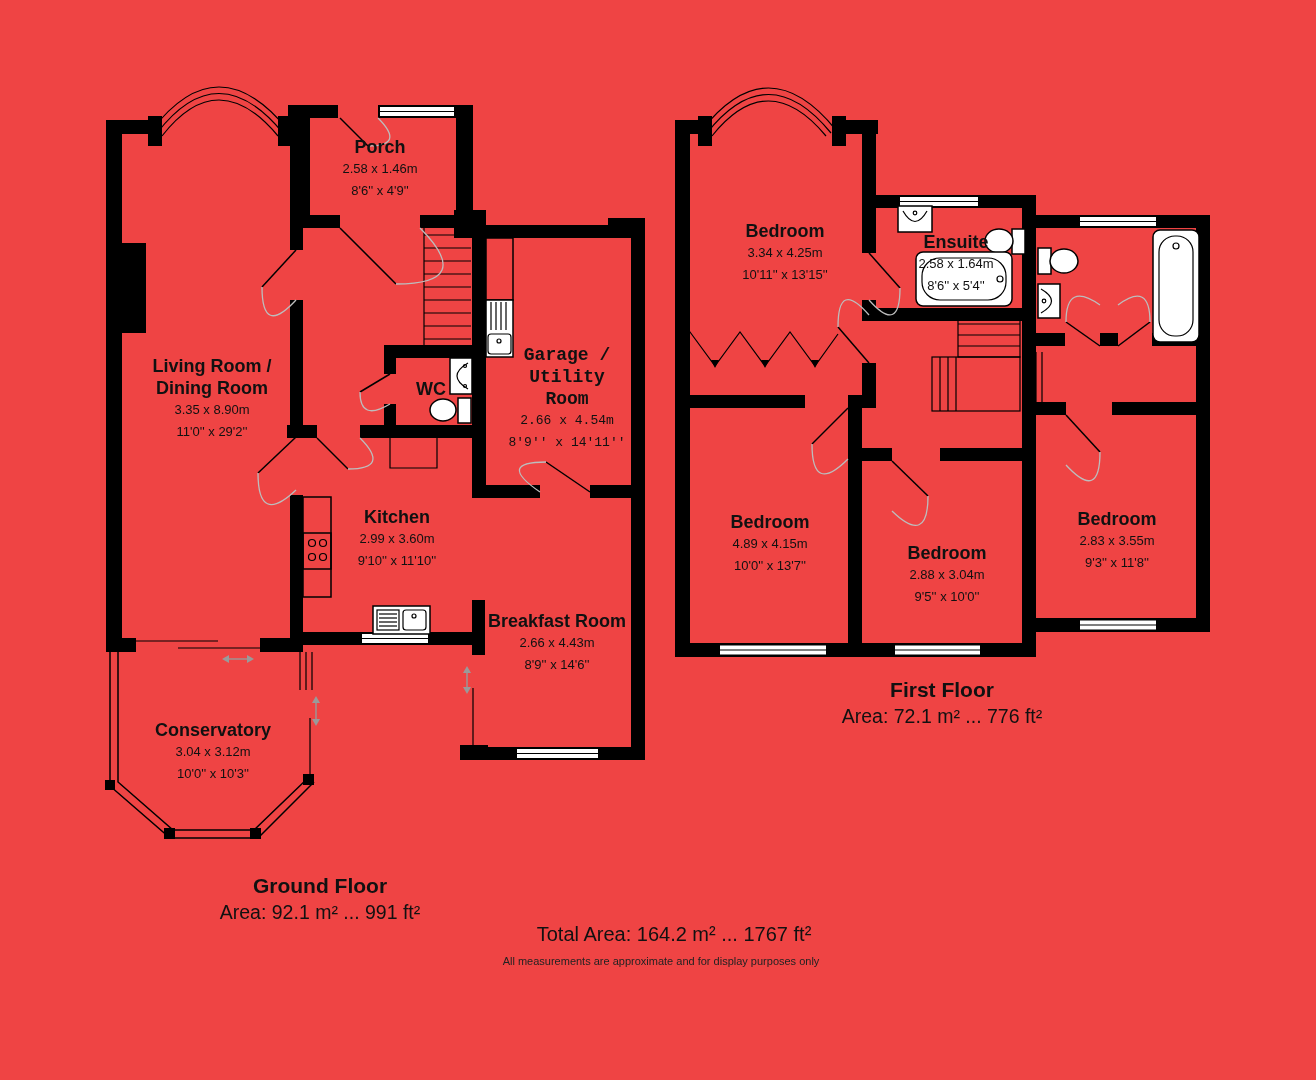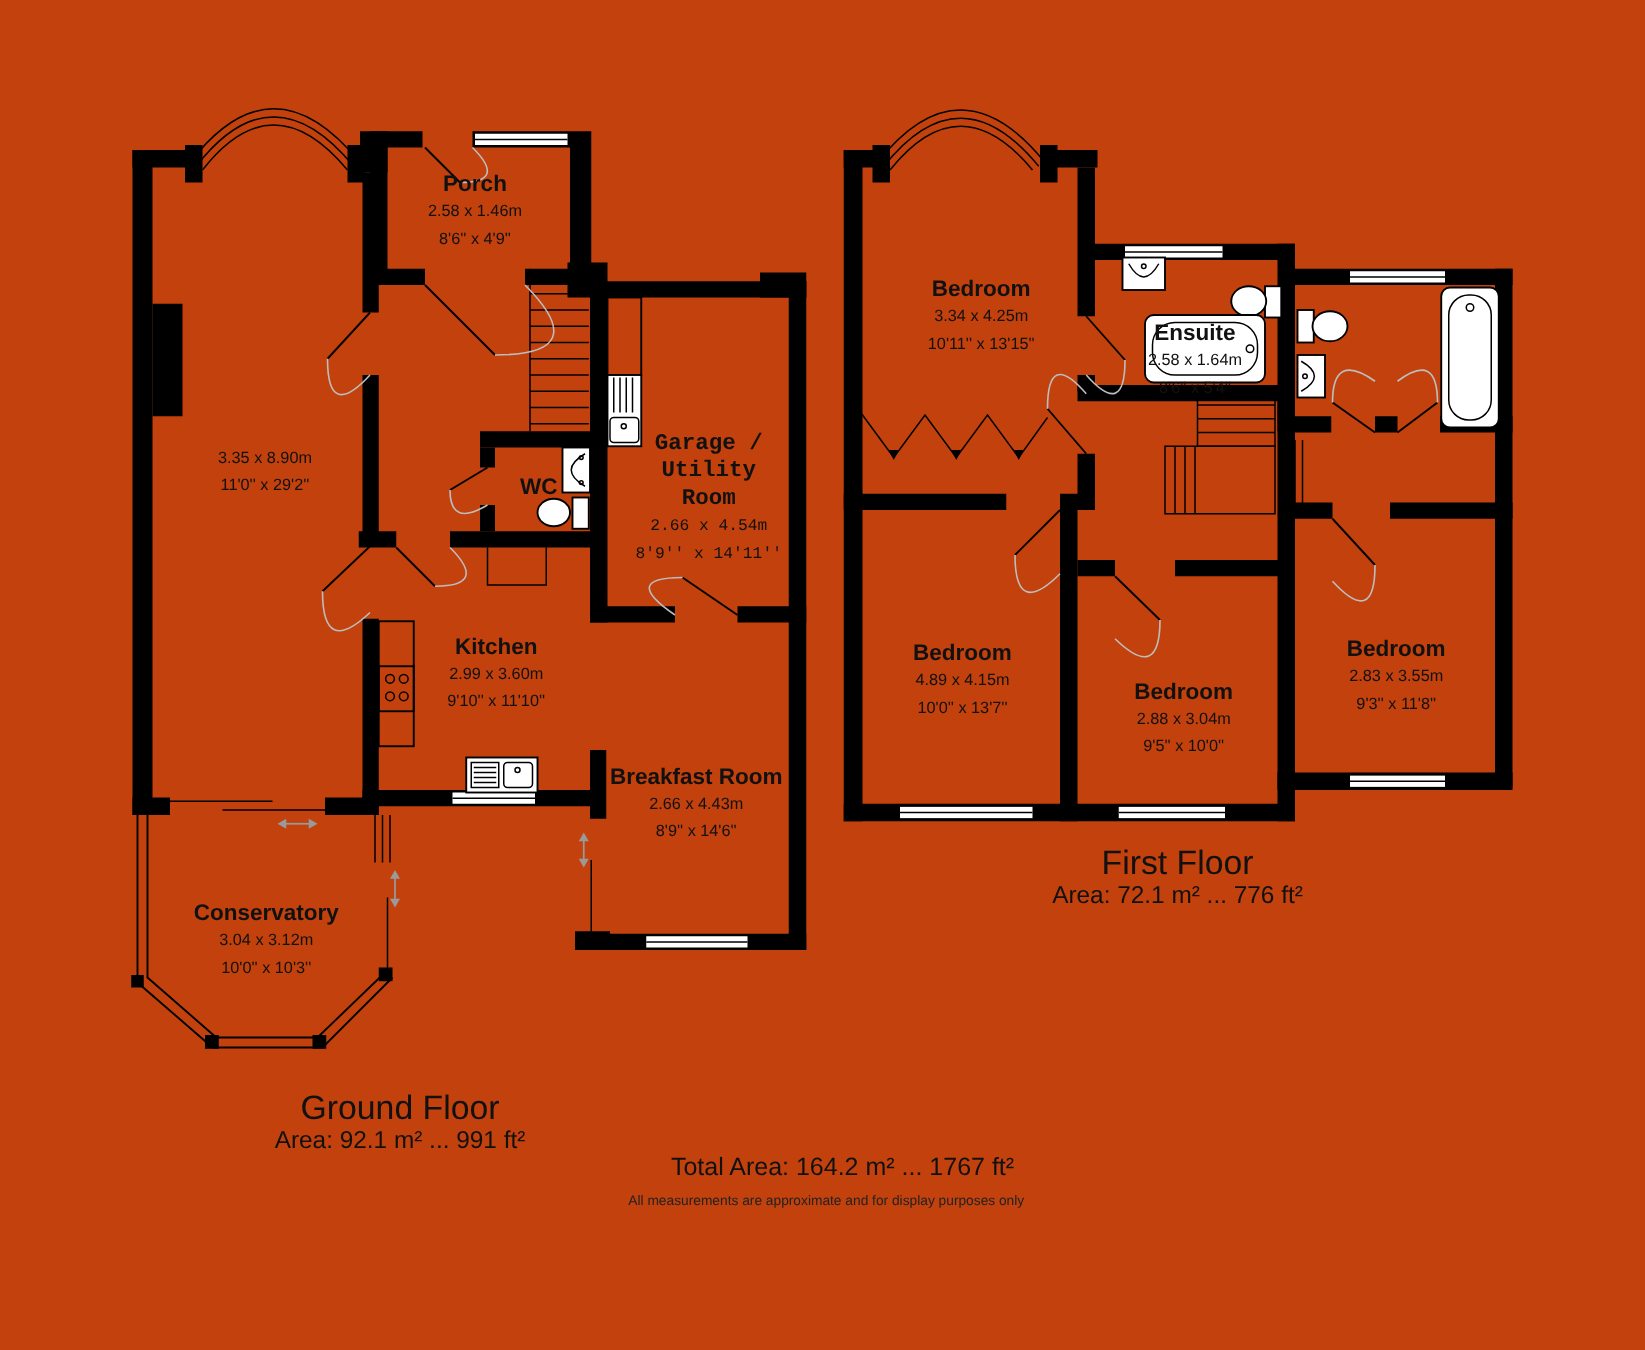--- a/index.html
+++ b/index.html
@@ -1,33 +1,33 @@
 <!DOCTYPE html>
 <html><head>
 <meta charset="utf-8">
 <style>
   html,body{margin:0;padding:0;background:#fff;}
-  #page{position:relative;width:1316px;height:1080px;background:#c2410c;overflow:hidden;
+  #page{position:relative;width:1316px;height:1080px;background:#ef4444;overflow:hidden;
         font-family:"Liberation Sans",sans-serif;color:#111;}
   #plan-svg{position:absolute;left:0;top:0;}
   .wall{fill:#000;stroke:none;}
   .thin{fill:none;stroke:#000;stroke-width:1.5;}
   .thin2{fill:none;stroke:#000;stroke-width:1.2;}
   .fix{fill:#fff;stroke:#000;stroke-width:1.5;}
   .win{fill:#fff;stroke:none;}
   .winline{stroke:#000;stroke-width:1.2;}
   .leaf{stroke:#000;stroke-width:1.5;}
   .arc{fill:none;stroke:#bdbdbd;stroke-width:1.3;}
   .gray{stroke:#9a9a9a;stroke-width:1.4;fill:none;}
   .grayfill{fill:#9a9a9a;stroke:none;}
   .room-label{position:absolute;transform:translateX(-50%);text-align:center;white-space:normal;}
   .room-name{display:block;font-weight:bold;font-size:18px;line-height:22px;}
   .room-dim{display:block;font-size:13px;line-height:22px;}
   .floor-title{position:absolute;transform:translateX(-50%);text-align:center;}
-  .floor-name{display:block;font-weight:normal;font-size:27px;line-height:26px;}
+  .floor-name{display:block;font-weight:bold;font-size:21px;line-height:26px;}
   .floor-area{display:block;font-size:19.5px;line-height:26px;}
   .total-area{position:absolute;transform:translateX(-50%);font-size:20px;}
   .disclaimer{position:absolute;transform:translateX(-50%);font-size:11px;color:#222;}
   .w150{width:150px;} .w120{width:120px;} .w220{width:220px;}
 </style>
 </head>
 <body>
 
 <div id="page">
 
@@ -310,20 +310,21 @@
   </g>
 </svg>
 
 <div class="room-label w220" style="left:380px;top:136px;">
   <span class="room-name">Porch</span>
   <span class="room-dim">2.58 x 1.46m</span>
   <span class="room-dim">8'6'' x 4'9''</span>
 </div>
 
 <div class="room-label w150" style="left:212px;top:355px;">
+  <span class="room-name">Living Room / Dining Room</span>
   <span class="room-dim">3.35 x 8.90m</span>
   <span class="room-dim">11'0'' x 29'2''</span>
 </div>
 
 <div class="room-label w120" style="left:431px;top:378px;">
   <span class="room-name">WC</span>
 </div>
 
 <div class="room-label w120" style="left:567px;top:344px;font-family:Liberation Mono, monospace;">
   <span class="room-name">Garage / Utility Room</span>
@@ -348,21 +349,21 @@
   <span class="room-dim">3.04 x 3.12m</span>
   <span class="room-dim">10'0'' x 10'3''</span>
 </div>
 
 <div class="room-label w220" style="left:785px;top:220px;">
   <span class="room-name">Bedroom</span>
   <span class="room-dim">3.34 x 4.25m</span>
   <span class="room-dim">10'11'' x 13'15''</span>
 </div>
 
-<div class="room-label w220" style="left:956px;top:231px;margin-top:24px;">
+<div class="room-label w220" style="left:956px;top:231px;">
   <span class="room-name">Ensuite</span>
   <span class="room-dim">2.58 x 1.64m</span>
   <span class="room-dim">8'6'' x 5'4''</span>
 </div>
 
 
 <div class="room-label w220" style="left:770px;top:511px;">
   <span class="room-name">Bedroom</span>
   <span class="room-dim">4.89 x 4.15m</span>
   <span class="room-dim">10'0'' x 13'7''</span>

